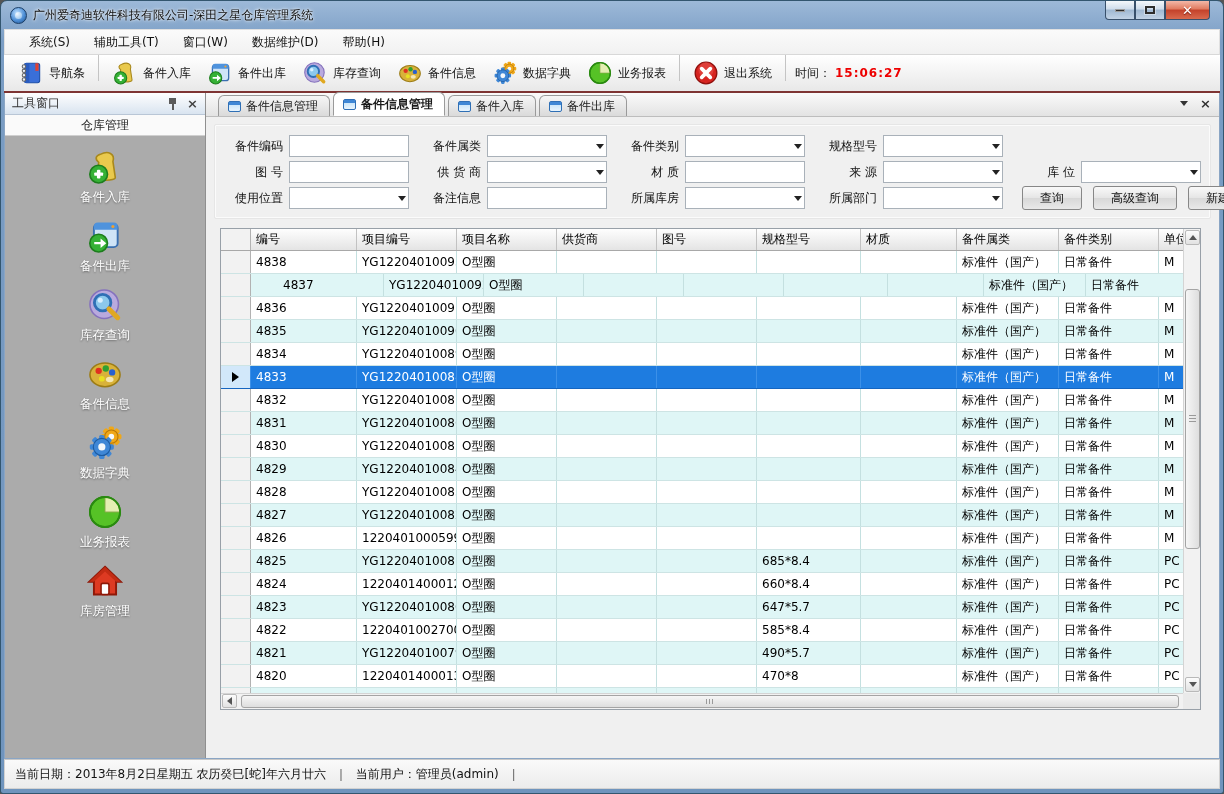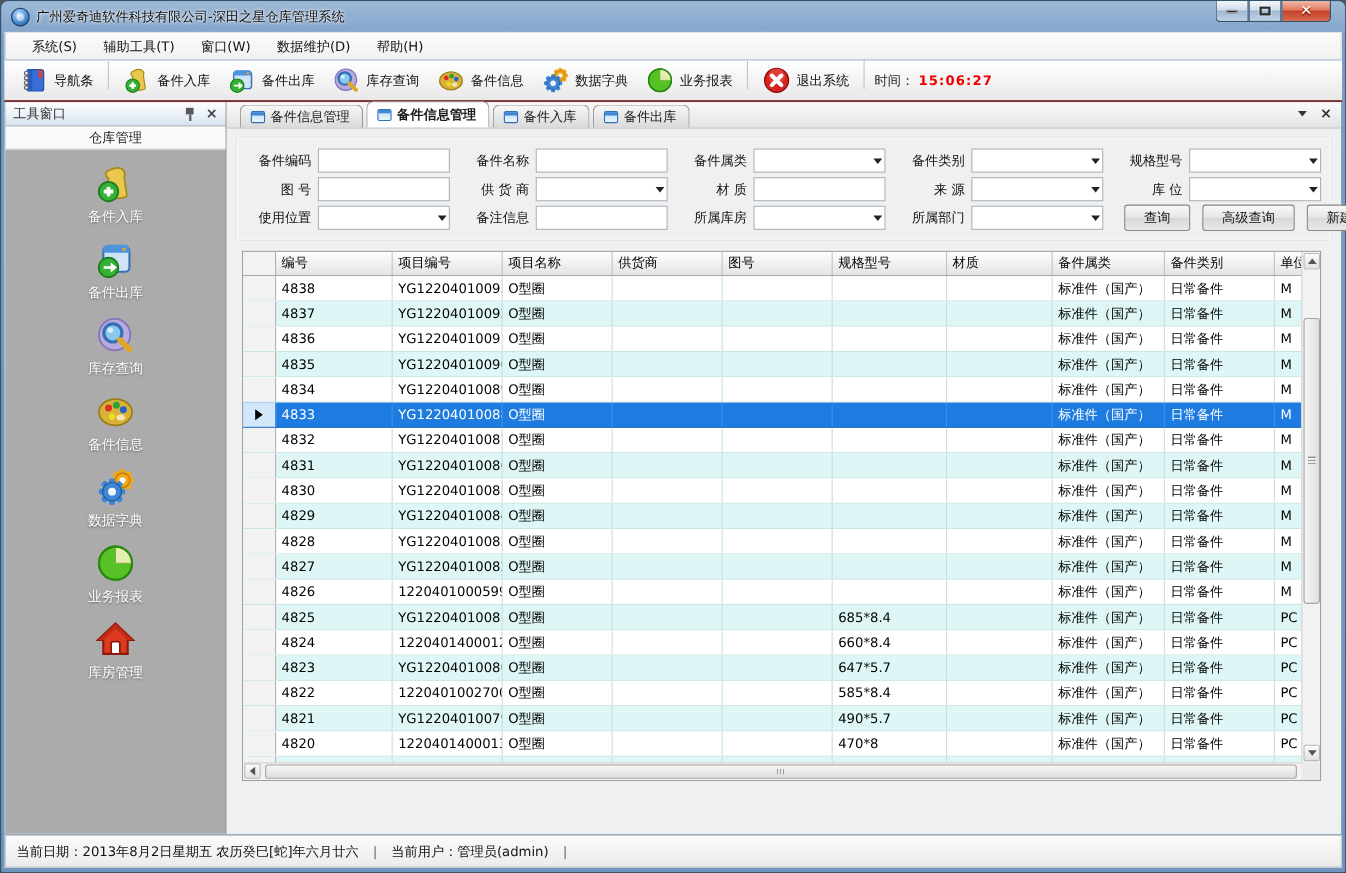--- a/index.html
+++ b/index.html
@@ -394,24 +394,20 @@
 
       <div class="panel">
 
         <div class="formbox" id="formbox">
             <div class="frow">
               <div class="fgroup">
                 <div class="flabel">备件编码</div>
                 <div class="ffield"><input class="txt" style=""></div>
               </div>
               <div class="fgroup">
-                <div class="flabel">备件名称</div>
-                <div class="ffield"><input class="txt" style=""></div>
-              </div>
-              <div class="fgroup">
                 <div class="flabel">备件属类</div>
                 <div class="ffield">
                   <div class="combo">
                     <span class="arrbox"></span>
                     <span class="arr"></span>
                   </div>
                 </div>
               </div>
               <div class="fgroup">
                 <div class="flabel">备件类别</div>
@@ -532,21 +528,21 @@
                 <div class="gcell" style="width: 100px;"></div>
                 <div class="gcell" style="width: 100px;"></div>
                 <div class="gcell" style="width: 104px;"></div>
                 <div class="gcell" style="width: 96px;"></div>
                 <div class="gcell" style="width: 102px;">标准件（国产）</div>
                 <div class="gcell" style="width: 100px;">日常备件</div>
                 <div class="gcell" style="width: 25px;">M</div>
               </div>
               <div class="grow alt">
                 <div class="gcell selcell" style="width: 30px;"></div>
-                <div class="gcell" style="width: 106px;">4837</div>
+                <div class="gcell" style="width: 106px; margin-left: 27px;">4837</div>
                 <div class="gcell" style="width: 100px;">YG12204010092</div>
                 <div class="gcell" style="width: 100px;">O型圈</div>
                 <div class="gcell" style="width: 100px;"></div>
                 <div class="gcell" style="width: 100px;"></div>
                 <div class="gcell" style="width: 104px;"></div>
                 <div class="gcell" style="width: 96px;"></div>
                 <div class="gcell" style="width: 102px;">标准件（国产）</div>
                 <div class="gcell" style="width: 100px;">日常备件</div>
                 <div class="gcell" style="width: 25px;">M</div>
               </div>

